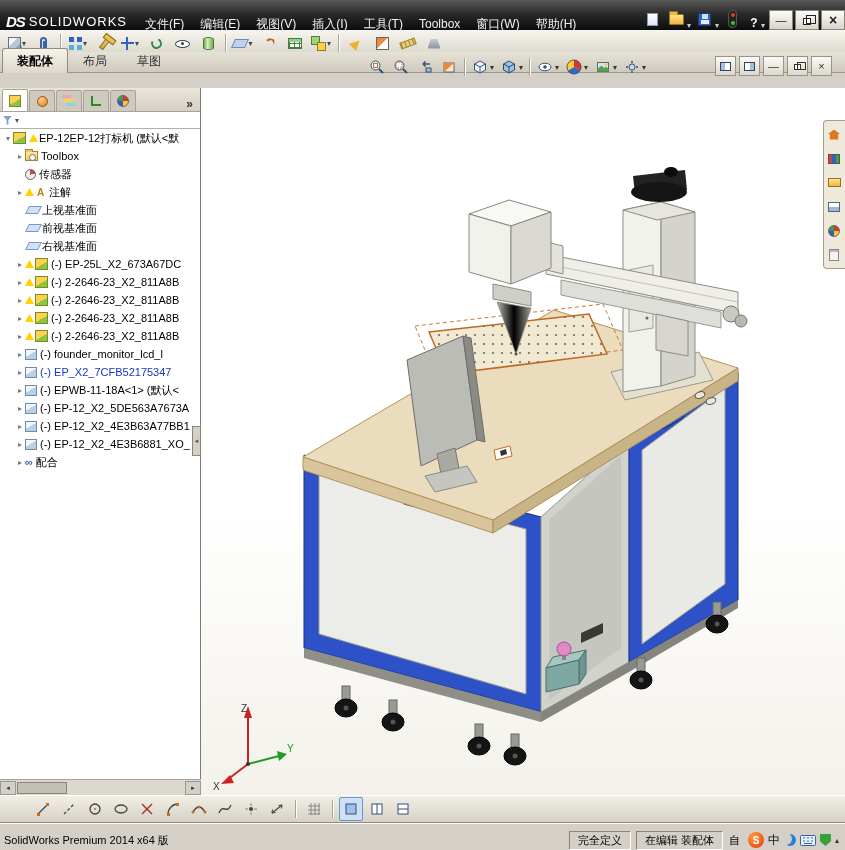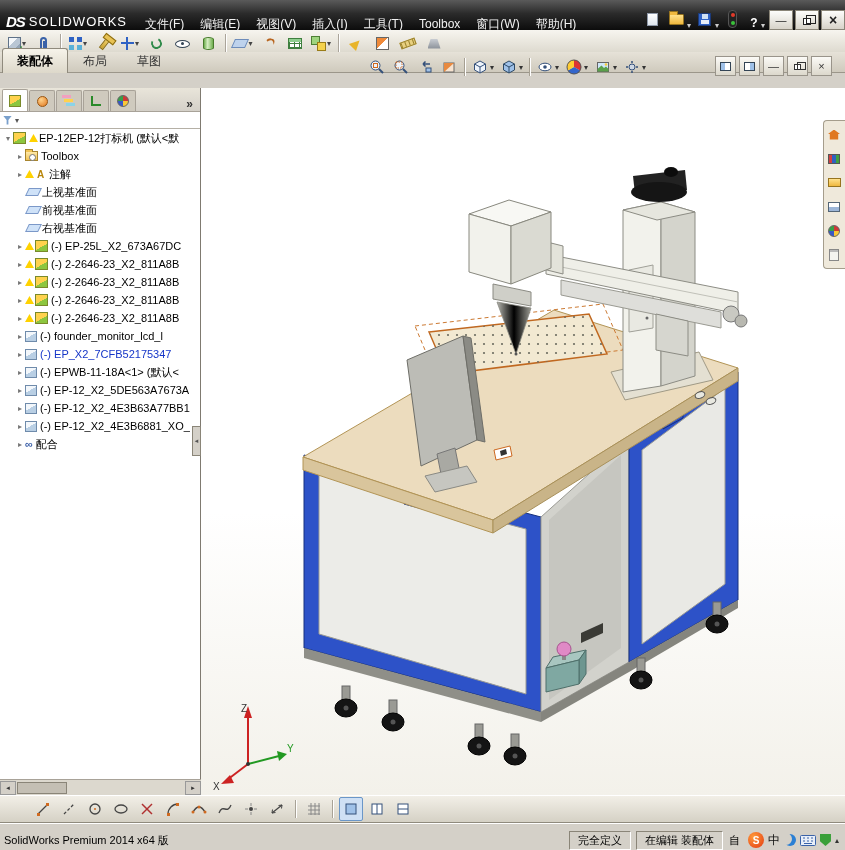--- a/index.html
+++ b/index.html
@@ -540,20 +540,25 @@
       <span class="ticon ic-asm"></span>
       <span class="warn"></span>
       <span class="tlabel">EP-12EP-12打标机 (默认&lt;默</span>
     </div>
     <div class="trow child">
       <span class="exp">▸</span>
       <span class="ticon ic-hist"></span>
       <span class="tlabel">Toolbox</span>
     </div>
     <div class="trow child">
+      <span class="exp empty"></span>
+      <span class="ticon ic-sensor"></span>
+      <span class="tlabel">传感器</span>
+    </div>
+    <div class="trow child">
       <span class="exp">▸</span>
       <span class="warn"></span>
       <span class="ticon ic-ann">A</span>
       <span class="tlabel">注解</span>
     </div>
     <div class="trow child">
       <span class="exp empty"></span>
       <span class="ticon ic-plane"></span>
       <span class="tlabel">上视基准面</span>
     </div>

